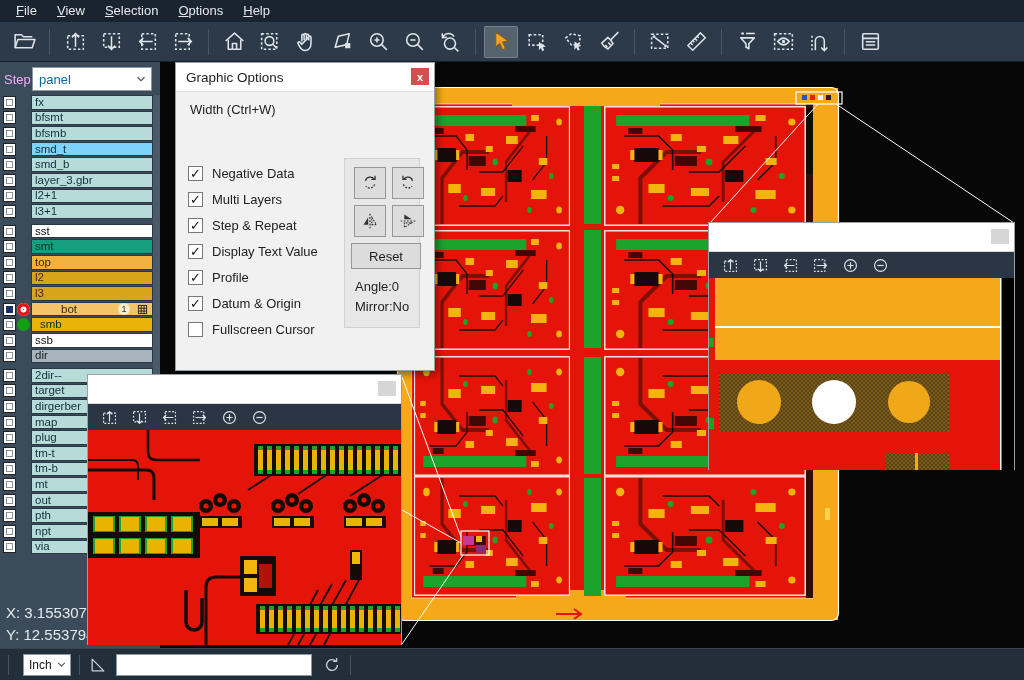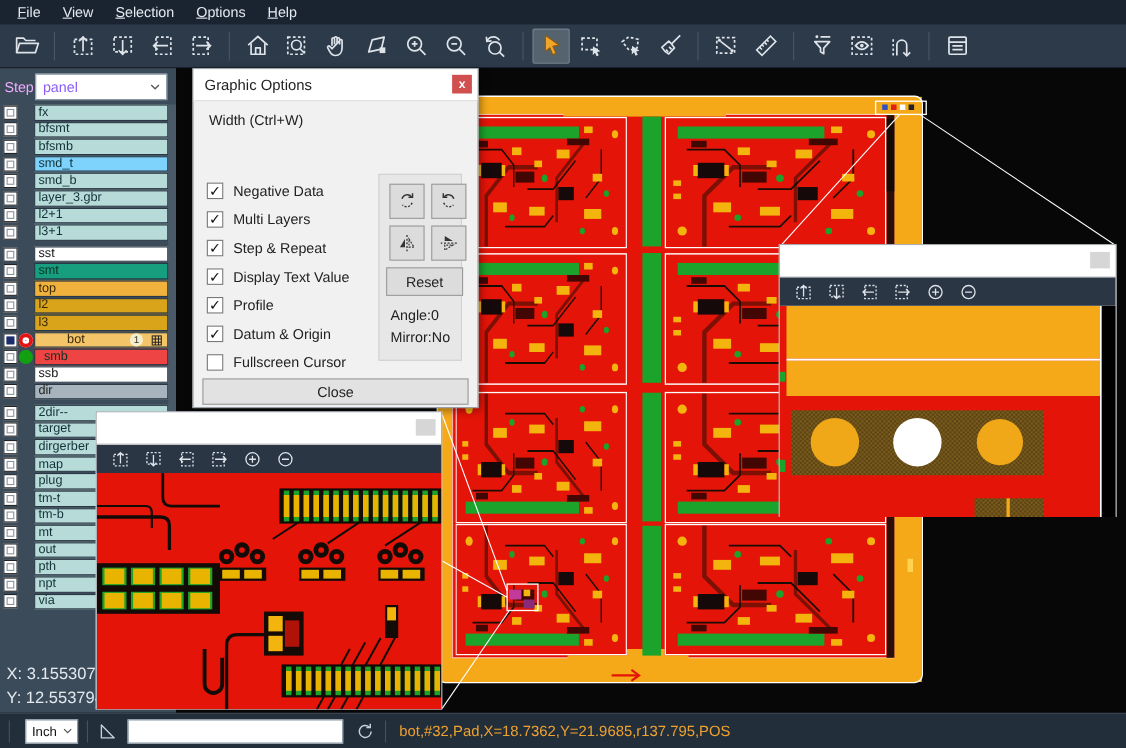--- a/index.html
+++ b/index.html
@@ -16,21 +16,21 @@
   .tbtn svg{width:25px;height:25px;color:#dde3e9;}
   .tbtn.active{background:#55636f;box-shadow:inset 0 0 0 1px #75828e;}
   .tbtn.active svg{color:#f2a52b;}
   .tsep{width:1px;height:26px;background:#4a5663;margin:0 7px;}
   
   .sidebar{position:absolute;left:0;top:62px;width:160px;height:586px;background:#3c4b59;}
   .step-row{position:absolute;left:0;top:3px;width:160px;height:28px;display:flex;align-items:center;}
   .step-label{color:#f0abfc;font-size:13px;margin-left:4px;width:28px;}
   .step-select{width:120px;height:24px;background:#fff;border:1px solid #8899a6;display:flex;align-items:center;
                justify-content:space-between;padding:0 3px 0 6px;box-sizing:border-box;}
-  .step-select span{font-size:13px;color:#8b5cf6;}
+  .step-select span{font-size:13px;color:#0369a1;}
   .step-select svg{width:14px;height:14px;color:#555;}
   .layer-list{position:absolute;left:0;top:33px;width:160px;}
   .layer-row{height:14.6px;margin-bottom:1px;display:flex;align-items:center;position:relative;padding-left:3px;}
   .layer-gap{height:4px;}
   .lchk{width:13px;height:13px;background:#fff;border:1px solid #222;box-sizing:border-box;
         display:flex;align-items:center;justify-content:center;flex:none;}
   .lchk .inner{width:7px;height:7px;border:1px solid #8a949c;box-sizing:border-box;}
   .lchk.checked .inner{background:#1c2f6b;border-color:#1c2f6b;}
   .lind{width:15px;height:14px;flex:none;display:flex;align-items:center;justify-content:center;}
   .dot{width:13px;height:13px;border-radius:50%;}
@@ -617,21 +617,21 @@
                 <use href="#icon-grid-small"></use>
               </svg></span></div>
         </div>
         <div class="layer-row">
           <div class="lchk">
             <div class="inner"></div>
           </div>
           <div class="lind">
             <div class="dot green"></div>
           </div>
-          <div class="lname" style="background: #ef4444; color: rgb(11, 50, 38); padding-left: 8px;">smb</div>
+          <div class="lname" style="background: #eab308; color: rgb(11, 50, 38); padding-left: 8px;">smb</div>
         </div>
         <div class="layer-row">
           <div class="lchk">
             <div class="inner"></div>
           </div>
           <div class="lind"></div>
           <div class="lname" style="background: rgb(255, 255, 255); color: rgb(17, 17, 17);">ssb</div>
         </div>
         <div class="layer-row">
           <div class="lchk">
@@ -858,21 +858,20 @@
                 <path d="M12 4v16" stroke="#333" stroke-width="1.3" stroke-dasharray="2 1.6" fill="none"></path>
                 <path d="M10 8 5 16h5z" fill="#333"></path>
                 <path d="M14 8l5 8h-5z" fill="none" stroke="#333" stroke-width="1.2" stroke-dasharray="1.8 1.4"></path>
               </g>
             </svg>
         </div>
         <div class="reset-btn">Reset</div>
         <div class="ang" style="top:120px;">Angle:0</div>
         <div class="ang" style="top:140px;">Mirror:No</div>
       </div>
-      <div class="close-btn">Close</div>
     </div>
   </div>
 
   <div class="win" id="popup-bl">
     <div class="win-title">
       <div class="win-btn"></div>
     </div>
     <div class="win-tools popup-tools">
         <div class="pbtn">
           <svg>
@@ -1064,16 +1063,15 @@
     </div>
     <div class="ssep"></div>
     <svg class="sicon">
         <use href="#icon-angle-ruler"></use>
       </svg>
     <input class="cmd-input" value="" style="">
     <svg class="sicon" style="margin-left:10px;">
         <use href="#icon-sync"></use>
       </svg>
     <div class="ssep"></div>
-    <div class="status-text">bot,#32,Pad,X=18.7362,Y=21.9685,r137.795,POS</div>
   </div>
 
 </div>
 
 </body></html>

